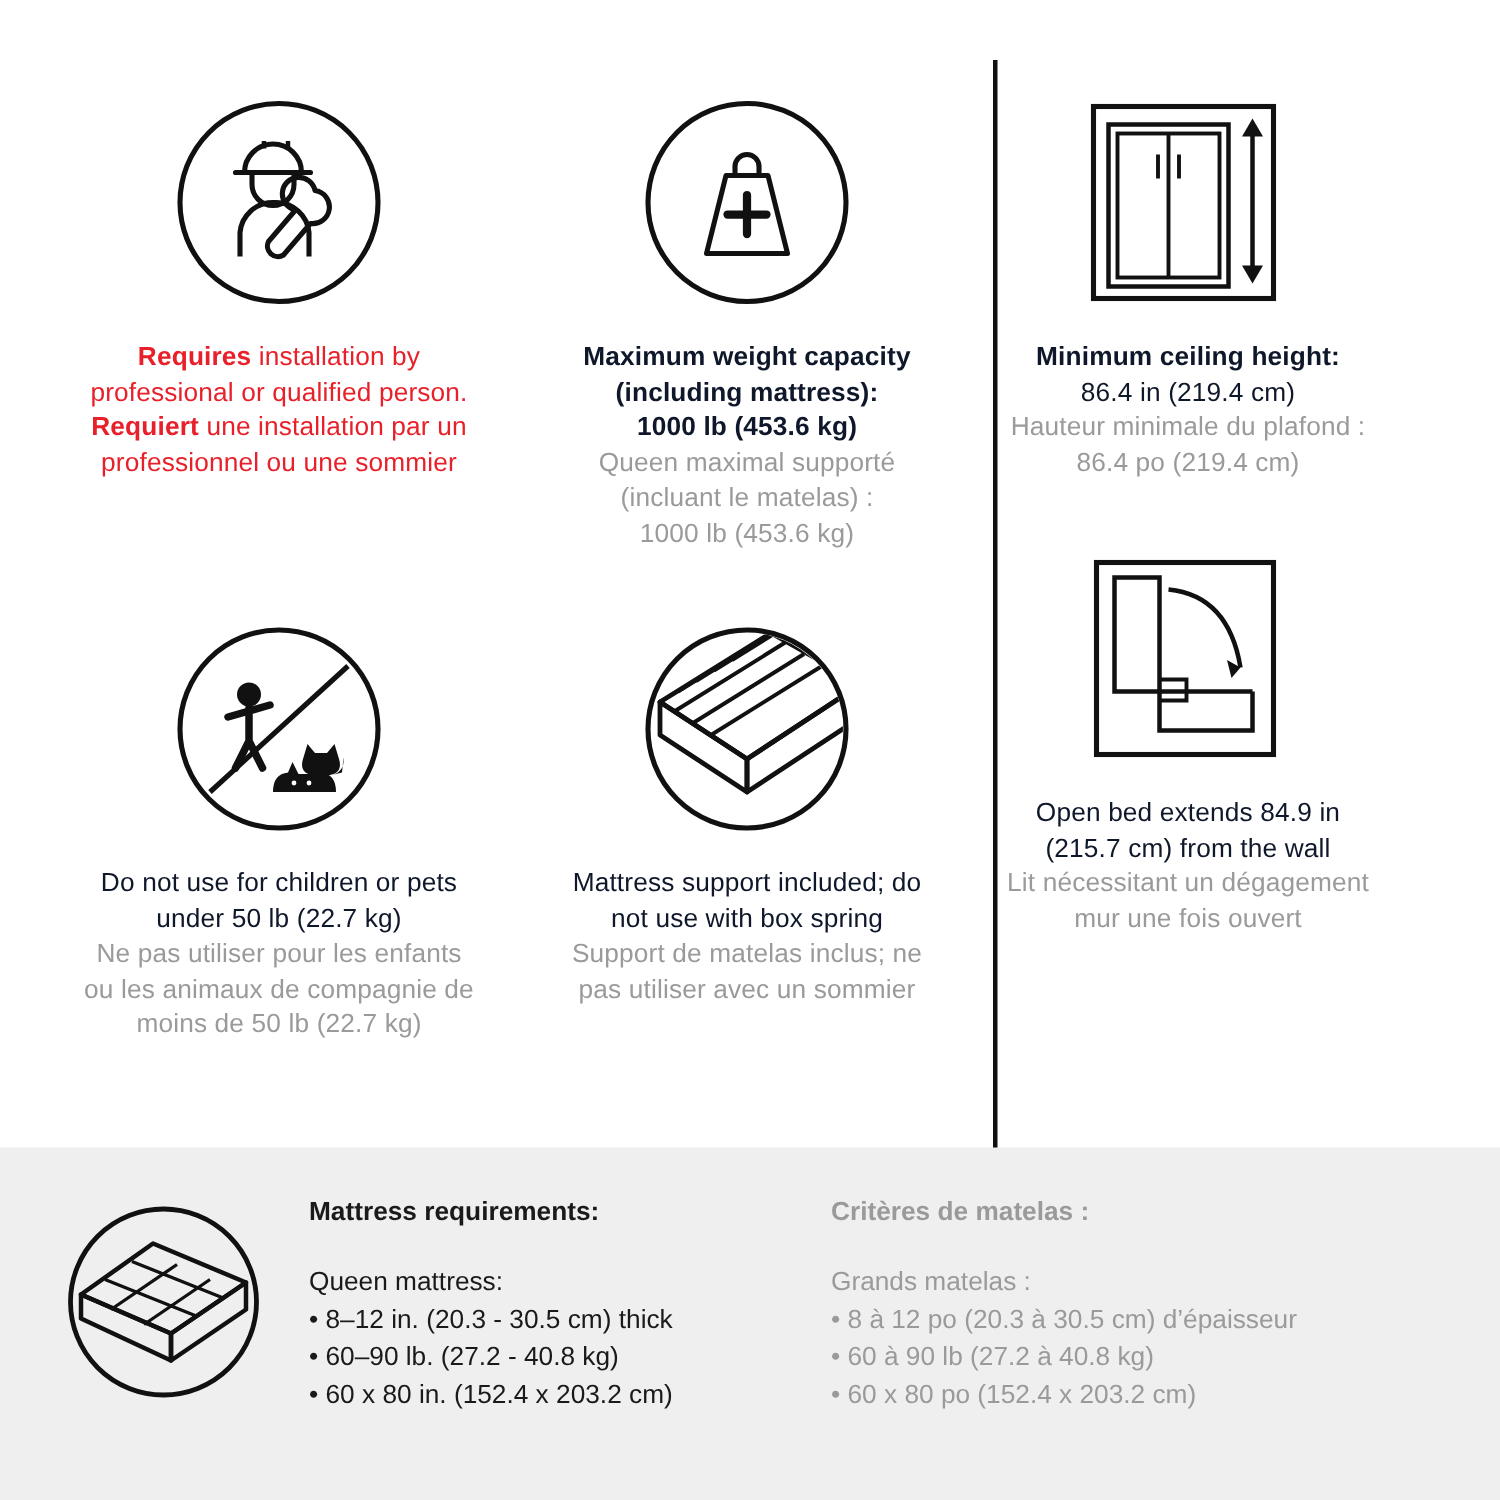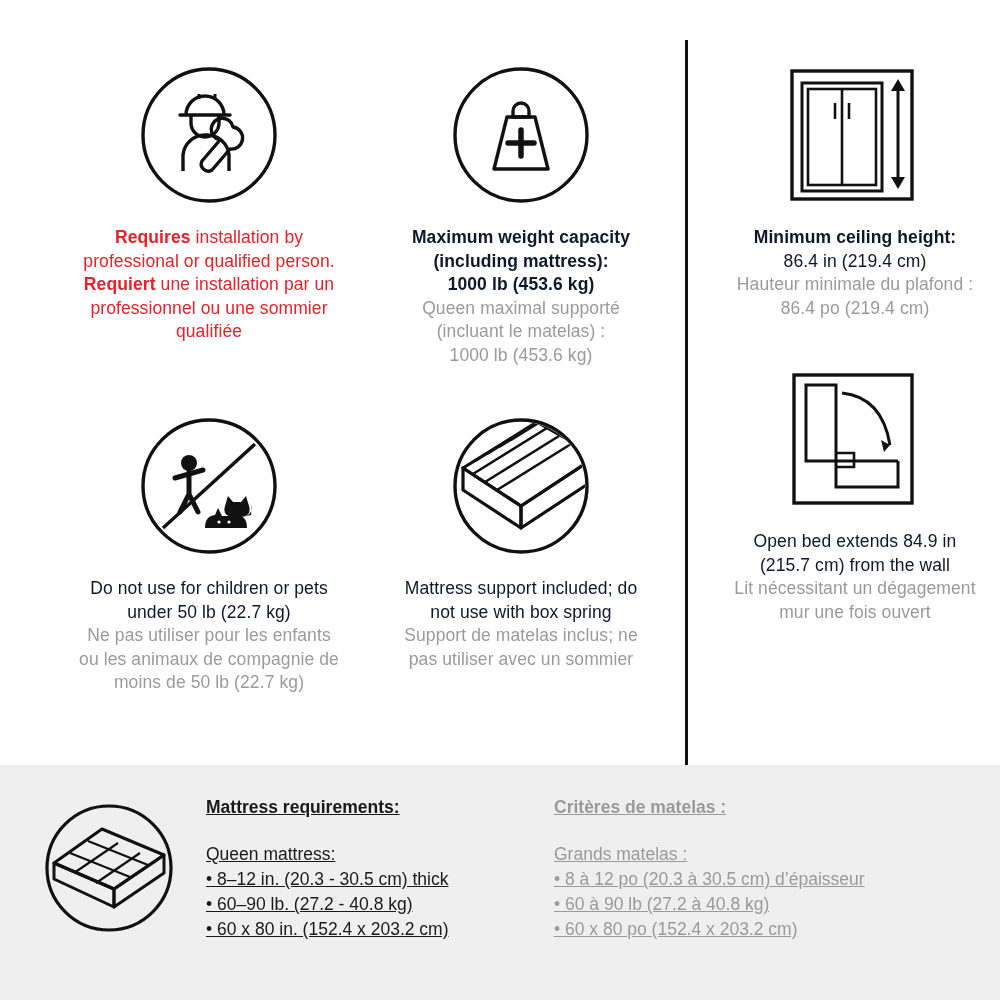--- a/index.html
+++ b/index.html
@@ -12,21 +12,20 @@
     background: #ffffff;
     font-family: "Liberation Sans", sans-serif;
     color: #1a1a1a;
     overflow: hidden;
   }
   .sheet {
     position: relative;
     width: 1000px;
     height: 1000px;
     box-sizing: border-box;
-    padding-left: 23px;
   }
 
   
   .top-area {
     position: relative;
     width: 1000px;
     height: 765px;
     box-sizing: border-box;
   }
   .divider-vertical {
@@ -41,21 +40,21 @@
   .grid-left {
     position: absolute;
     left: 30px;
     top: 60px;
     width: 625px;
     display: flex;
     flex-wrap: wrap;
   }
   .grid-right {
     position: absolute;
-    left: 672px;
+    left: 632px;
     top: 60px;
     width: 320px;
   }
 
   .cell {
     box-sizing: border-box;
     width: 312px;
     padding: 0 10px 22px 10px;
     text-align: center;
   }
@@ -124,21 +123,20 @@
     flex: 0 0 150px;
     display: flex;
     align-items: flex-start;
     justify-content: center;
     padding-top: 8px;
   }
   .band-col {
     flex: 0 0 auto;
     font-size: 17.5px;
     line-height: 25px;
-    text-decoration: underline;
   }
   .band-col.en {
     width: 330px;
     padding-left: 22px;
     color: #1a1a1a;
   }
   .band-col.fr {
     width: 400px;
     padding-left: 18px;
     color: #9a9a9a;
@@ -183,21 +181,20 @@
             <path d="M44 106 v-16 a22 22 0 0 1 22 -20 h2 a22 22 0 0 1 22 20 v16" fill="none" stroke="#111" stroke-width="3.4"></path>
 
             <path d="M94 62 a11 11 0 1 0 -13 13 l-18 21 a7 7 0 0 0 10 9 l18 -21 a11 11 0 0 0 3 -22 z" fill="none" stroke="#111" stroke-width="3.4" stroke-linejoin="round"></path>
           </svg>
         </div>
         <div class="caption">
           <p><span class="warn-bold">Requires</span><span class="warn"> installation by</span></p>
           <p><span class="warn">professional or qualified person.</span></p>
           <p><span class="warn-bold">Requiert</span><span class="warn"> une installation par un</span></p>
           <p><span class="warn">professionnel ou une sommier</span></p>
-          <p><span class="warn">qualifiée</span></p>
         </div>
       </div>
 
       <div class="cell">
         <div class="cell-icon">
           <svg width="140" height="140" viewBox="0 0 140 140">
             <circle cx="70" cy="70" r="66" fill="none" stroke="#111" stroke-width="3.4"></circle>
             <path d="M62 46 a8 8 0 0 1 16 0 v6 h-16 z" fill="none" stroke="#111" stroke-width="3.4"></path>
             <path d="M56 52 h28 l13 52 h-54 z" fill="none" stroke="#111" stroke-width="3.4" stroke-linejoin="round"></path>
             <path d="M70 65 v26 M57 78 h26" stroke="#111" stroke-width="5.5" stroke-linecap="round"></path>

